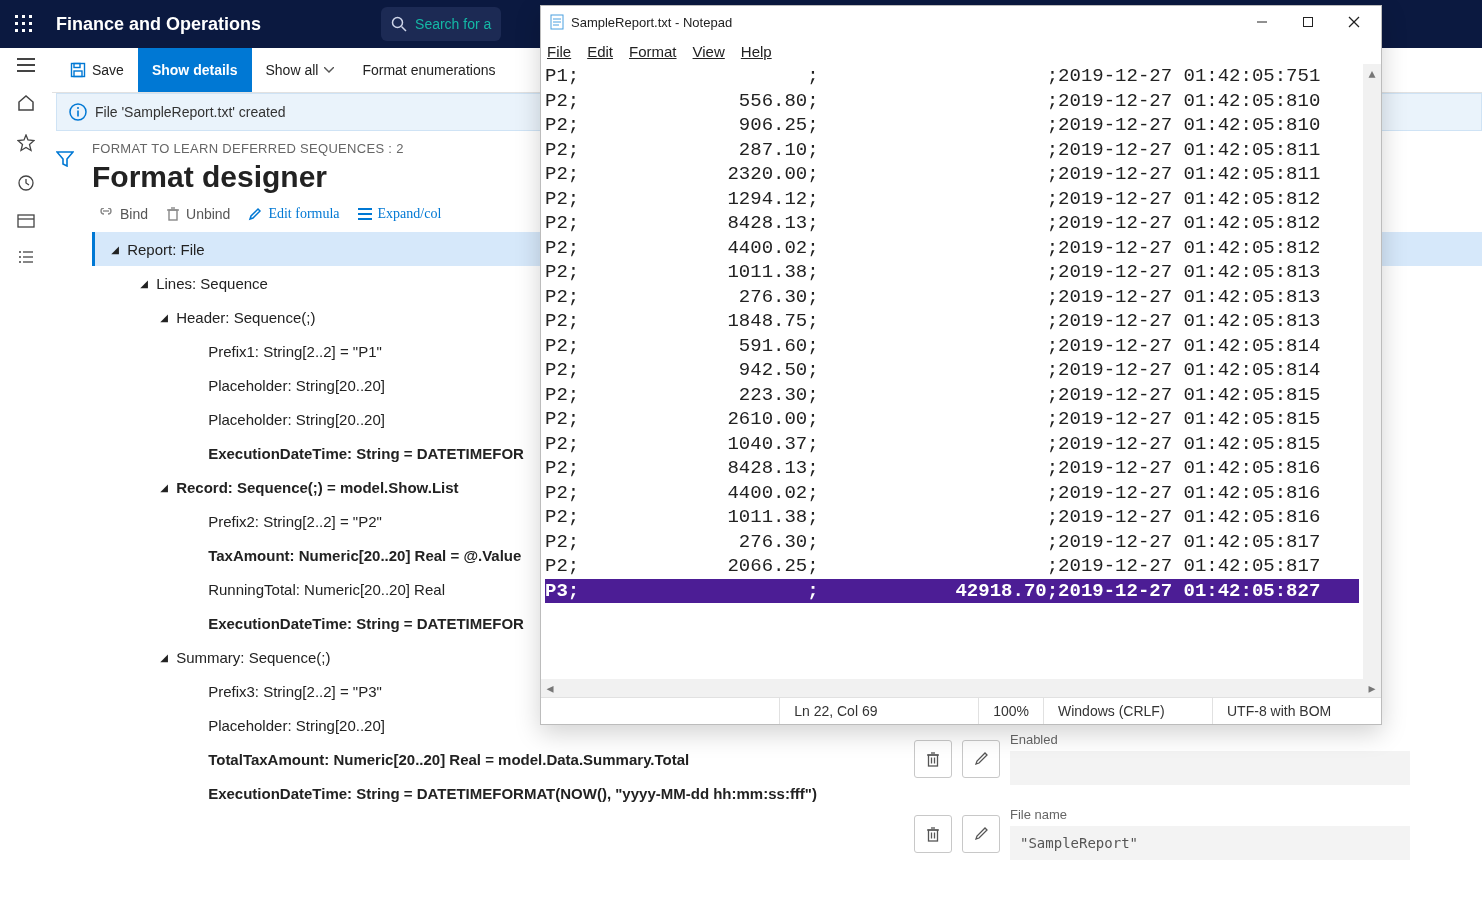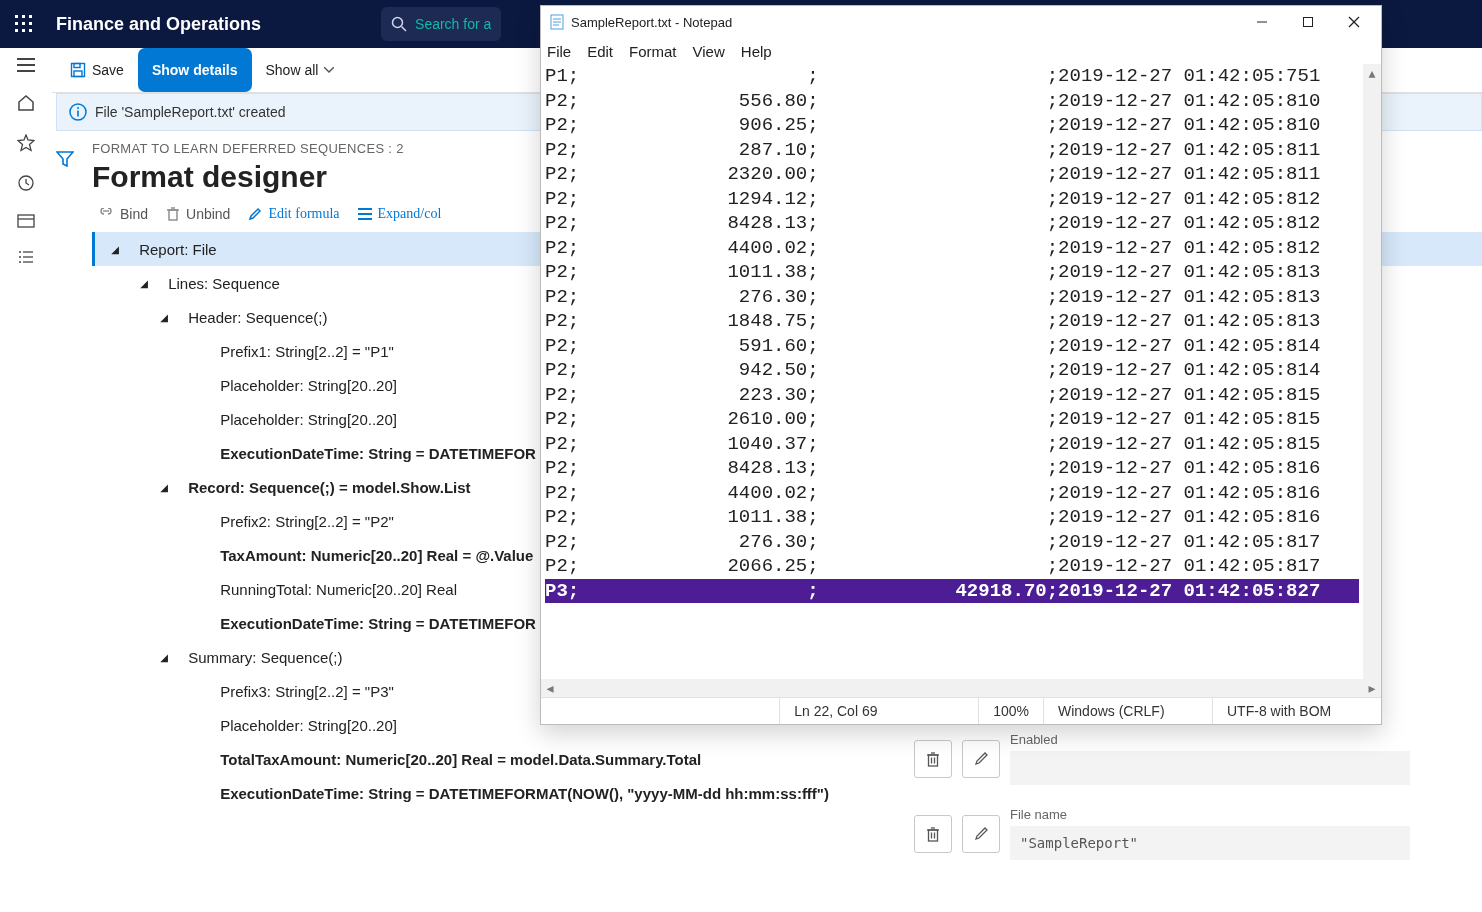--- a/index.html
+++ b/index.html
@@ -5,58 +5,58 @@
   html, body { margin: 0; padding: 0; font-family: "Segoe UI", Arial, sans-serif; font-size: 14px; color: #222; background: #fff; overflow: hidden; }
   .root { position: relative; width: 1482px; height: 912px; }
   
   .topbar { background: #0b1940; color: #fff; height: 48px; display: flex; align-items: center; }
   .waffle { width: 48px; height: 48px; display: flex; align-items: center; justify-content: center; cursor: pointer; }
   .brand { font-size: 18px; font-weight: 600; margin-left: 8px; }
   .searchbox { margin-left: 120px; background: #1c2a54; height: 34px; border-radius: 6px; display: flex; align-items: center; padding: 0 10px; color: #14b8a6; }
   .searchbox svg { margin-right: 8px; }
   .cmdbar { height: 44px; border-bottom: 1px solid #e1e1e1; display: flex; align-items: stretch; padding-left: 56px; background: #fff; margin-left: 0; }
   .cmdbar .btn { display: flex; align-items: center; padding: 0 14px; cursor: pointer; gap: 6px; }
-  .cmdbar .btn.primary { background: #0078d4; color: #fff; font-weight: 600; border-radius: 7px; }
+  .cmdbar .btn.primary { background: #0078d4; color: #fff; font-weight: 600; }
   .leftrail { position: absolute; left: 0; top: 48px; bottom: 0; width: 52px; background: #fff; border-right: 0; display: flex; flex-direction: column; align-items: center; padding-top: 10px; gap: 22px; color: #444; }
   .leftrail .rail-item { cursor: pointer; }
   .notice { margin-left: 56px; background: #eaf3fb; border: 1px solid #cfe3f5; height: 36px; display: flex; align-items: center; padding: 0 12px; gap: 8px; color: #333; }
   .notice .info-icon { color: #0078d4; }
   .content { margin-left: 56px; padding: 10px 0 0 0; display: flex; }
   .filter-col { width: 36px; padding-top: 10px; text-align: center; color: #0078d4; }
   .main-col { flex: 1; }
   .breadcrumb { font-size: 13px; color: #666; letter-spacing: 0.3px; }
   .page-title { font-size: 30px; font-weight: 600; margin: 4px 0 12px; }
   .toolbar { display: flex; gap: 18px; color: #555; align-items: center; margin-bottom: 10px; padding-left: 6px; }
   .toolbar .tbtn { display: flex; align-items: center; gap: 6px; cursor: pointer; }
   .toolbar .tbtn.blue { color: #0078d4; font-family: Liberation Serif, serif; }
   .tree { font-size: 15px; }
   .tree .row { display: flex; align-items: center; height: 34px; }
   .tree .row.sel { background: #d6e8fa; border-left: 3px solid #0078d4; }
   .tree .caret { width: 16px; text-align: center; color: #222; cursor: pointer; }
-  .tree .label { white-space: pre; margin-left: 12px; }
+  .tree .label { white-space: pre; }
   .tree .bold { font-weight: 700; }
   .indent1 { padding-left: 12px; }
   .indent2 { padding-left: 44px; }
   .indent3 { padding-left: 64px; }
   .indent4 { padding-left: 96px; }
   
   .props { position: absolute; right: 8px; top: 732px; width: 560px; }
   .prop-row { display: flex; align-items: center; gap: 10px; margin-bottom: 22px; }
   .iconbtn { width: 36px; height: 36px; border: 1px solid #c8c8c8; border-radius: 3px; display: flex; align-items: center; justify-content: center; cursor: pointer; color: #555; background: #fff; }
   .prop-label { font-size: 13px; color: #666; }
   .prop-field { margin-top: 4px; background: #f3f3f3; height: 34px; border: 0; width: 380px; padding: 0 10px; display: flex; align-items: center; color: #555; font-family: Consolas, monospace; }
   
   .notepad { position: absolute; left: 540px; top: 5px; width: 840px; height: 718px; background: #fff; border: 1px solid #bcbcbc; box-shadow: 0 8px 24px rgba(0,0,0,0.18); display: flex; flex-direction: column; }
   .np-titlebar { height: 32px; display: flex; align-items: center; padding: 0 4px 0 8px; }
   .np-titlebar .np-icon { width: 16px; height: 16px; margin-right: 6px; }
   .np-title { font-size: 13px; color: #222; flex: 1; }
   .np-ctrls { display: flex; }
   .np-ctrls .ctrl { width: 46px; height: 30px; display: flex; align-items: center; justify-content: center; cursor: pointer; }
   .np-menubar { height: 26px; display: flex; align-items: center; padding: 0 6px; gap: 16px; font-size: 15px; color: #222; }
-  .np-menubar span { cursor: pointer; }
+  .np-menubar span { cursor: pointer; text-decoration: underline; }
   .np-body { flex: 1; position: relative; display: flex; overflow: hidden; }
   .np-text { flex: 1; font-family: Consolas, "Courier New", monospace; font-size: 19px; line-height: 24.5px; white-space: pre; padding: 0 4px; }
   .np-text .line { height: 24.5px; }
   .np-text .line.hl { background: #4c1d95; color: #fff; font-weight: bold; }
   .np-scroll { width: 18px; background: #f1f1f1; position: relative; }
   .np-scroll .arrow { height: 18px; display: flex; align-items: center; justify-content: center; color: #777; cursor: pointer; }
   .np-status { height: 26px; border-top: 1px solid #e1e1e1; display: flex; align-items: center; font-size: 14px; color: #333; }
   .np-status .cell { border-left: 1px solid #e1e1e1; padding: 0 14px; height: 100%; display: flex; align-items: center; }
   .np-status .spacer { flex: 1; }
   .np-hscroll { height: 18px; background: #f1f1f1; display: flex; align-items: center; }
@@ -144,20 +144,23 @@
   </div>
   <div class="btn primary">
     <span>Show details</span>
   </div>
   <div class="btn">
     <span>Show all</span>
     <svg width="10" height="6" viewBox="0 0 10 6">
           <path d="M0 0 L5 5 L10 0" fill="none" stroke="#555" stroke-width="1.4"></path>
         </svg>
   </div>
+  <div class="btn">
+    <span>Format enumerations</span>
+  </div>
 </div>
 
 <div class="notice">
   <svg class="info-icon" width="18" height="18" viewBox="0 0 18 18">
         <circle cx="9" cy="9" r="8" fill="none" stroke="#0078d4" stroke-width="1.5"></circle>
         <circle cx="9" cy="5" r="1" fill="#0078d4"></circle>
         <rect x="8.2" y="7.5" width="1.6" height="6" fill="#0078d4"></rect>
       </svg>
   <span>File 'SampleReport.txt' created</span>
 </div>

